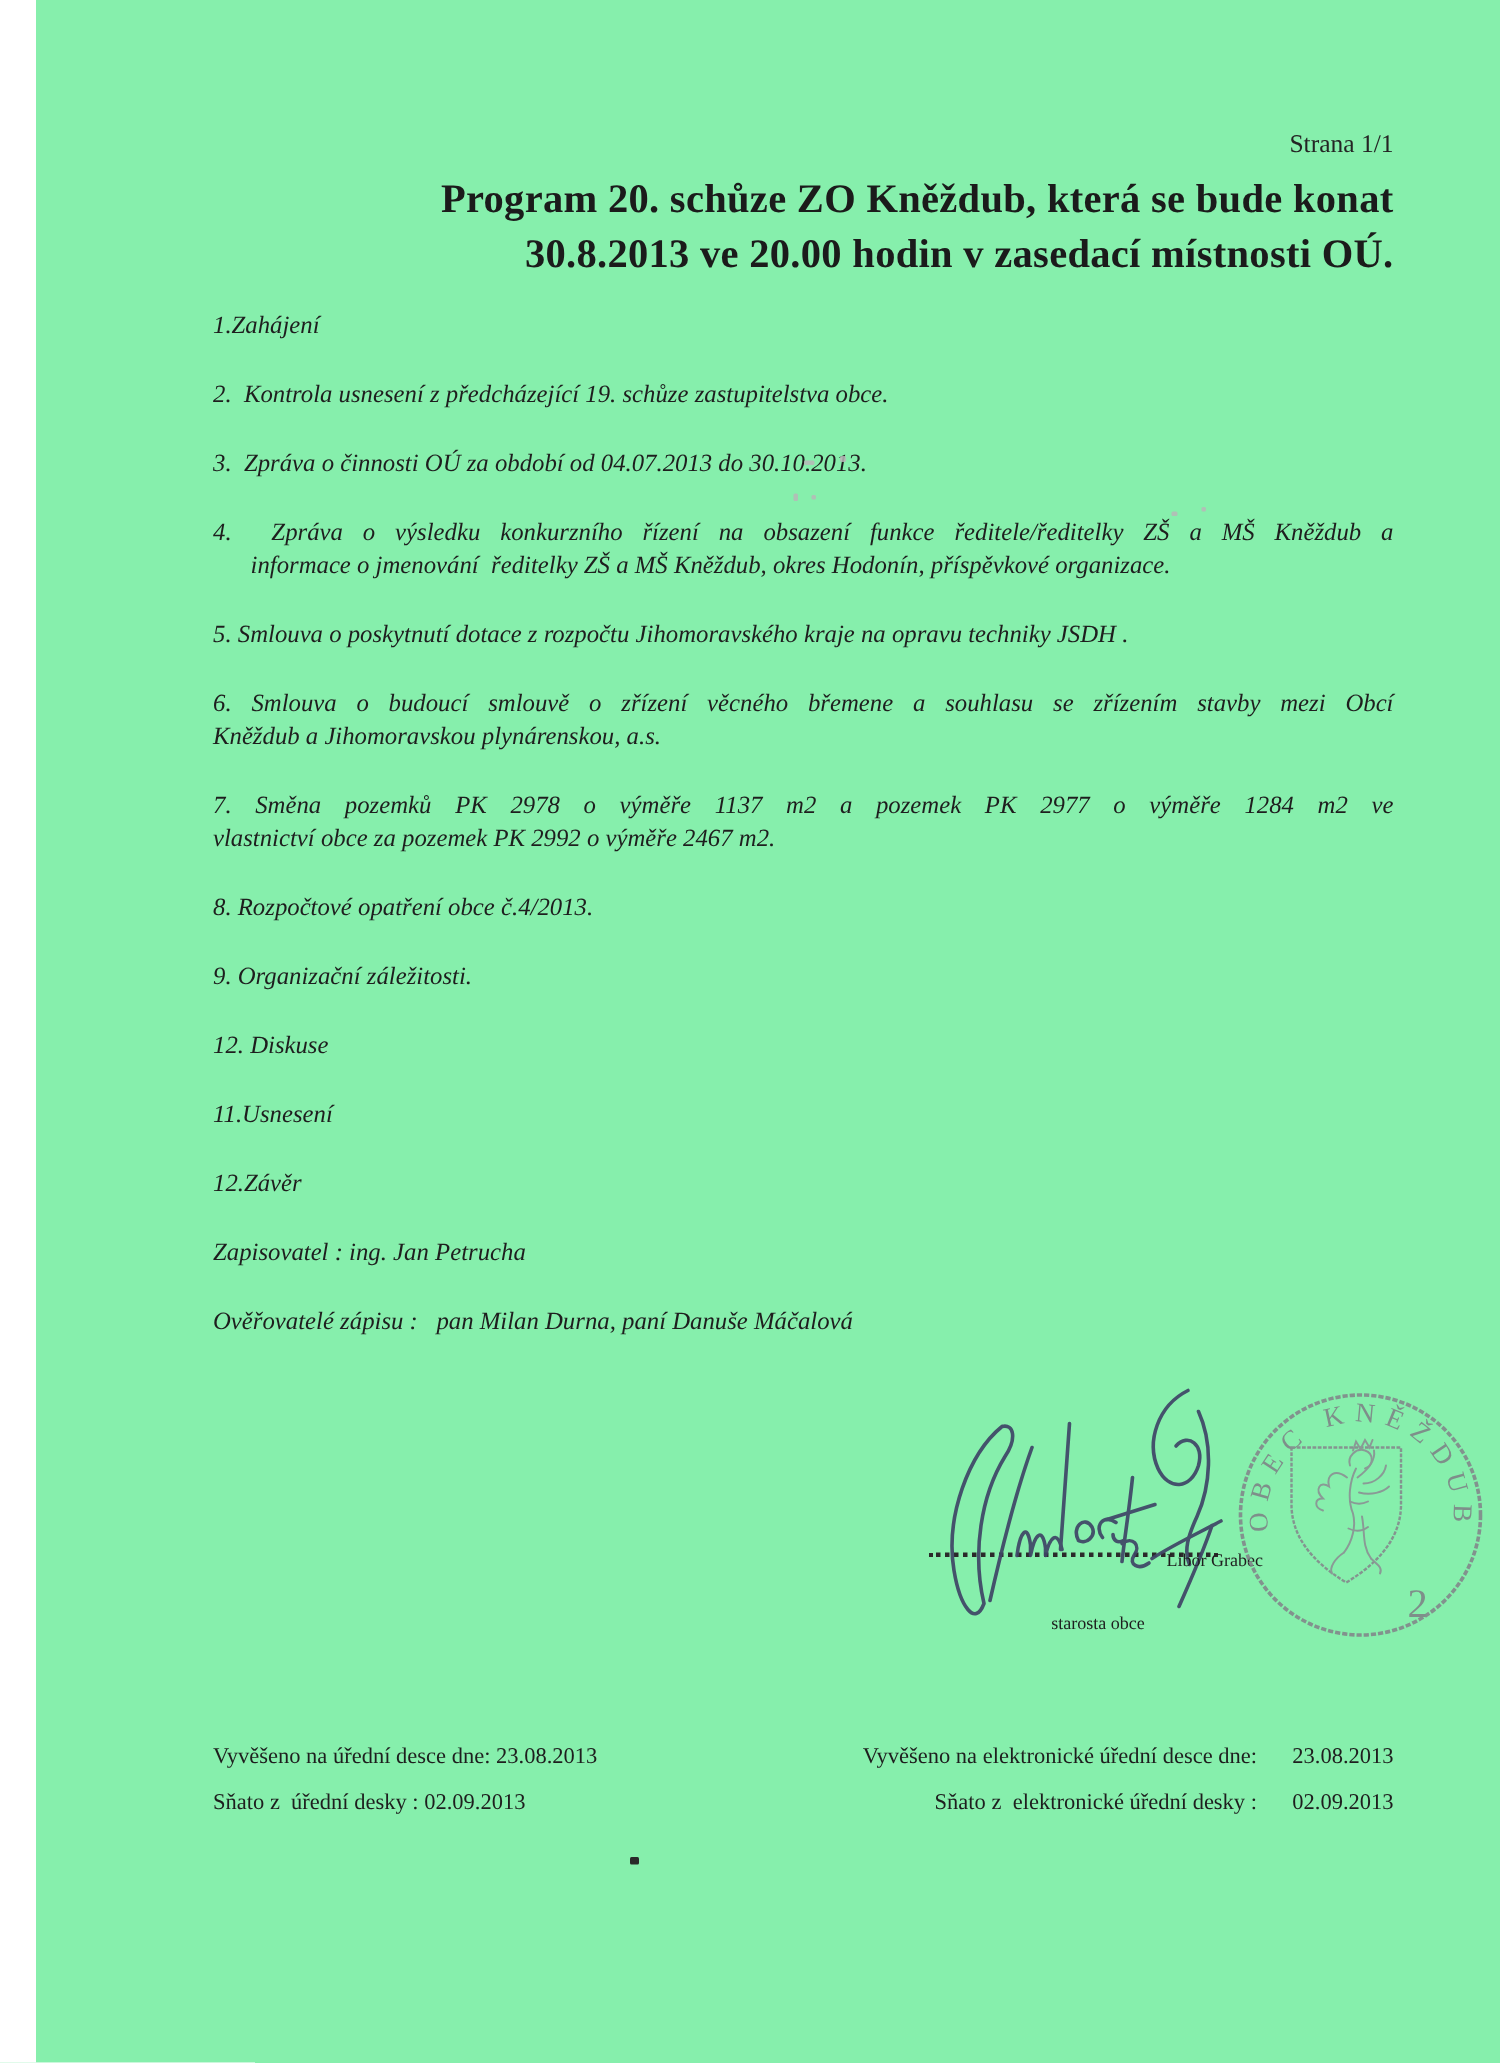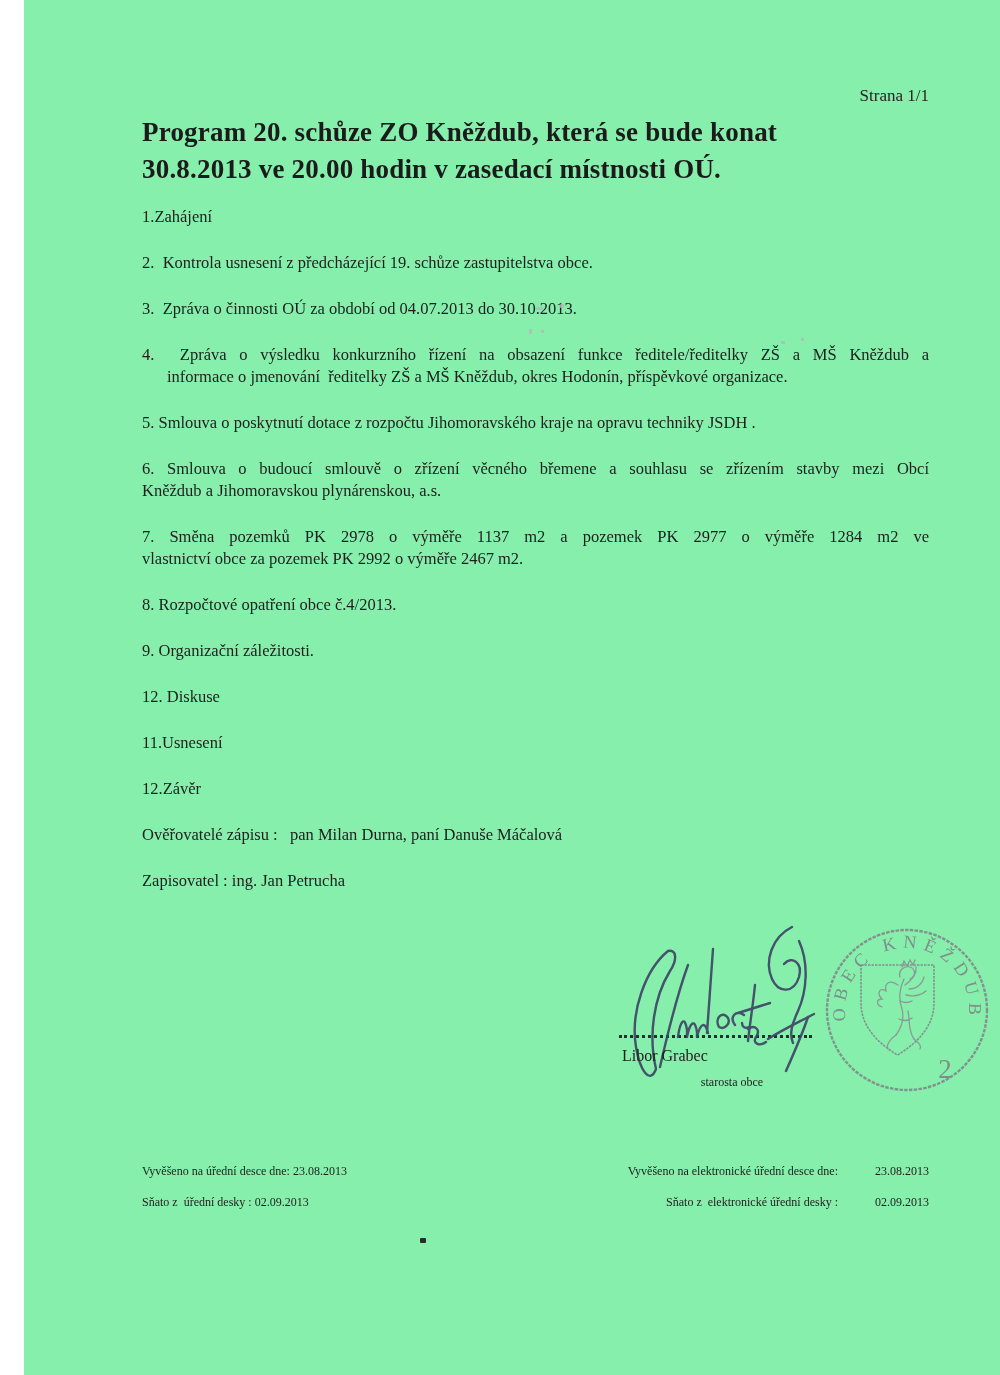--- a/index.html
+++ b/index.html
@@ -12,43 +12,43 @@
     box-sizing:border-box;
     padding:86px 95px 0 118px;
     overflow:hidden;
     margin-left:24px;
   }
   .t{white-space:pre-wrap;}
   .page-num{
     text-align:right;font-size:17px;line-height:20px;margin:0 0 8px 0;color:#242424;
   }
   h1.doc-title{
-    font-size:27px;line-height:37px;font-weight:bold;text-align:left;
+    font-size:27px;line-height:37px;font-weight:bold;text-align:right;
     margin:0 0 18px 0;color:#1b1b1b;letter-spacing:0.2px;
   }
-  .item{font-size:16.5px;line-height:22px;margin:0 0 24px 0;}
+  .item{font-size:16.5px;line-height:22px;margin:0 0 24px 0;font-style:italic;}
   .item .l1.justify{text-align:justify;text-align-last:justify;}
   .item .l2{text-align:left;}
   .item .l2.indent{padding-left:25px;}
   .sig-area{position:relative;height:232px;}
   .dotted-line{
     position:absolute;left:477px;top:119px;width:193px;height:0;
     border-bottom:3px dotted #2a2a2a;
   }
   .sig-name{
-    position:absolute;left:480px;top:127px;width:220px;text-align:left;
-    font-size:16px;line-height:26px;color:#1e1e1e;
+    position:absolute;left:480px;top:111px;width:220px;text-align:right;
+    font-size:12px;line-height:26px;color:#1e1e1e;
   }
   .sig-role{
     position:absolute;left:480px;top:153px;width:220px;text-align:center;
     font-size:12px;line-height:26px;color:#1e1e1e;
   }
   .sig-svg{position:absolute;left:480px;top:1px;}
   .stamp-svg{position:absolute;left:668px;top:-1px;}
-  .footer{margin-top:8px;font-size:12px;}
+  .footer{margin-top:8px;font-size:15px;}
   .frow{display:flex;line-height:31px;}
   .fcell1{width:340px;flex:0 0 auto;}
   .fcell2{width:356px;flex:0 0 auto;text-align:right;}
   .fcell3{flex:1 1 auto;text-align:right;}
   .speck{position:absolute;background:#2a2a2a;border-radius:1px;}
   .noise{position:absolute;background:#b7b7b7;border-radius:1px;opacity:0.85;}
 </style>
 </head>
 <body>
 
@@ -80,22 +80,22 @@
     <div class="l1 justify t">7.  Směna  pozemků  PK  2978  o  výměře  1137  m2  a  pozemek  PK  2977  o  výměře  1284  m2  ve</div>
     <div class="l2 t">vlastnictví obce za pozemek PK 2992 o výměře 2467 m2.</div>
   </div>
 
   <p class="item t">8. Rozpočtové opatření obce č.4/2013.</p>
   <p class="item t">9. Organizační záležitosti.</p>
   <p class="item t">12. Diskuse</p>
   <p class="item t">11.Usnesení</p>
   <p class="item t">12.Závěr</p>
 
+  <p class="item t">Zapisovatel : ing. Jan Petrucha</p>
   <p class="item t">Ověřovatelé zápisu :   pan Milan Durna, paní Danuše Máčalová</p>
-  <p class="item t">Zapisovatel : ing. Jan Petrucha</p>
 
   <div class="sig-area">
 
     <div class="dotted-line"></div>
 
     <svg class="sig-svg" width="198" height="175" viewBox="0 0 198 175">
       <g stroke="#3f4566" stroke-width="2.4" fill="none" stroke-linecap="round" stroke-linejoin="round" opacity="0.92">
         <path d="M46,34 C24,52 8,94 14,130 C18,154 28,168 34,152 C26,118 32,80 48,54 C56,42 54,32 46,34"></path>
         <path d="M38,150 C48,106 58,70 66,48"></path>
         <path d="M56,120 c2,-16 7,-22 9,-7 l0,7 c3,-15 8,-19 10,-5 l0,5 c3,-13 8,-17 11,-4"></path>

